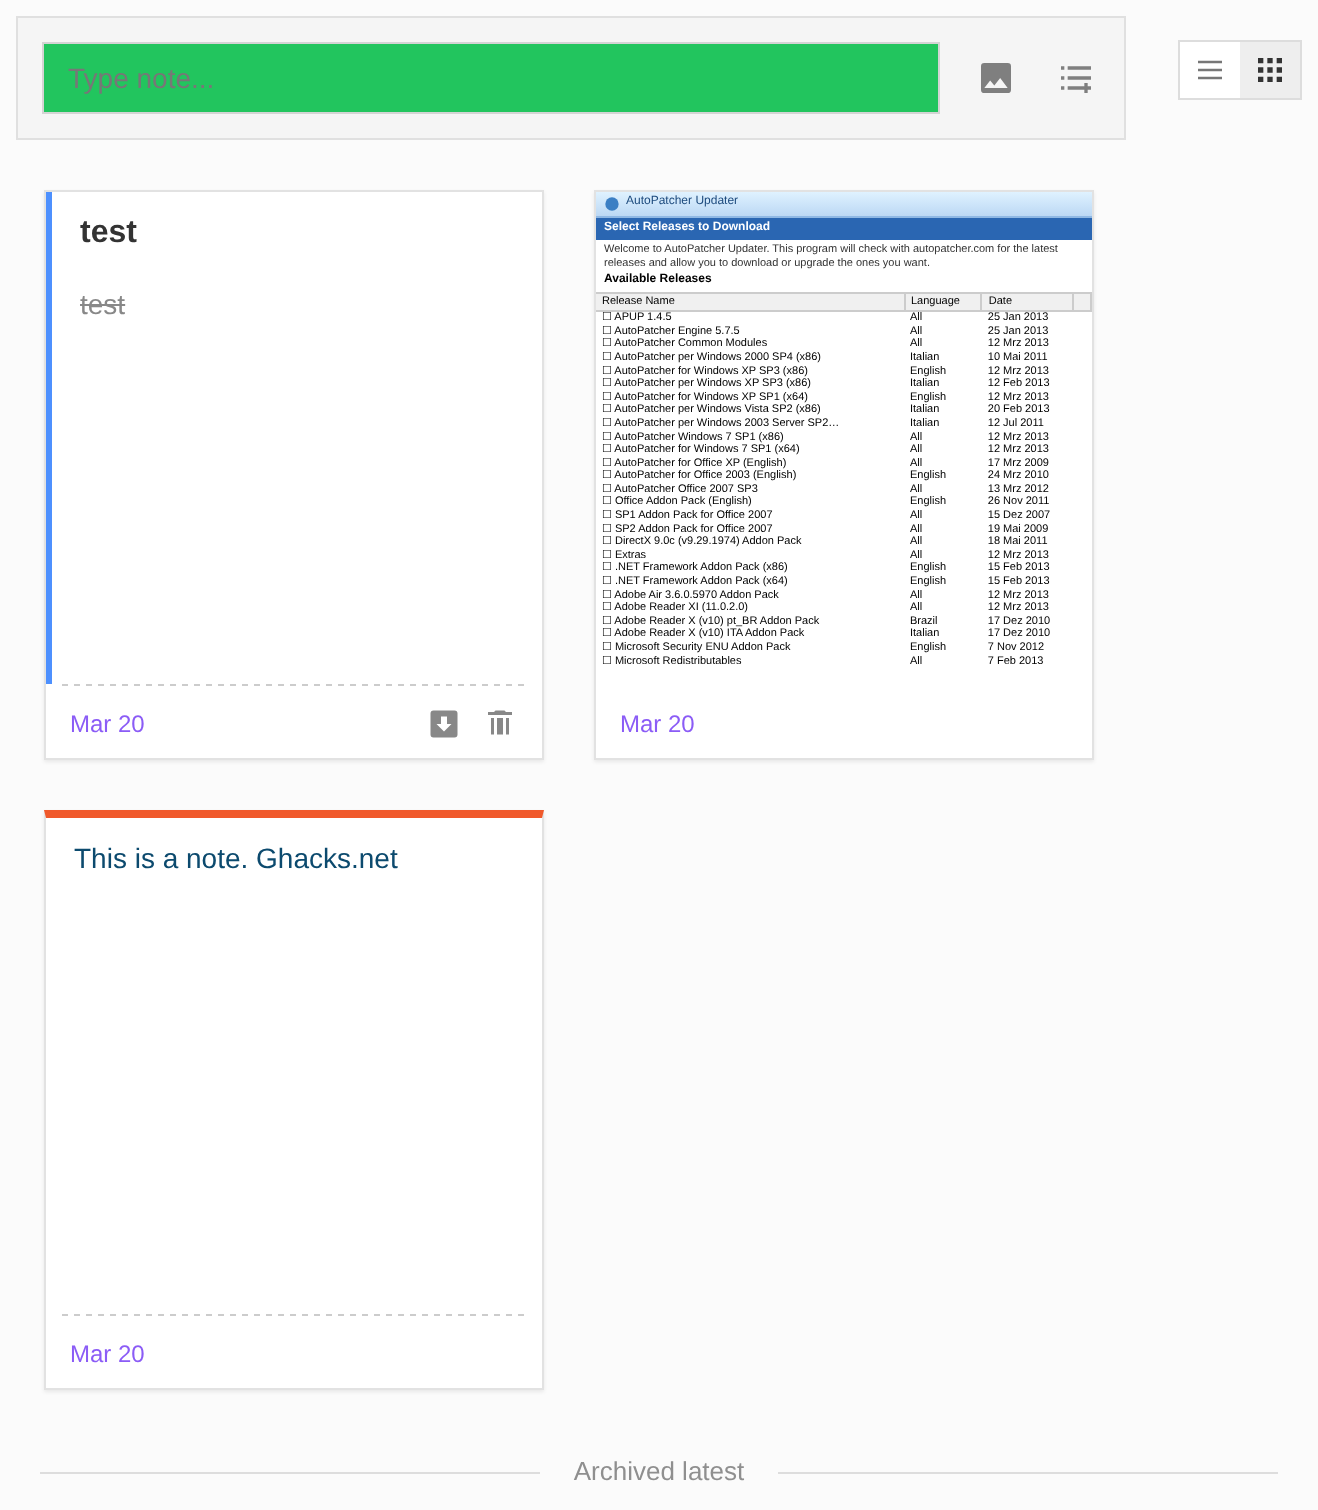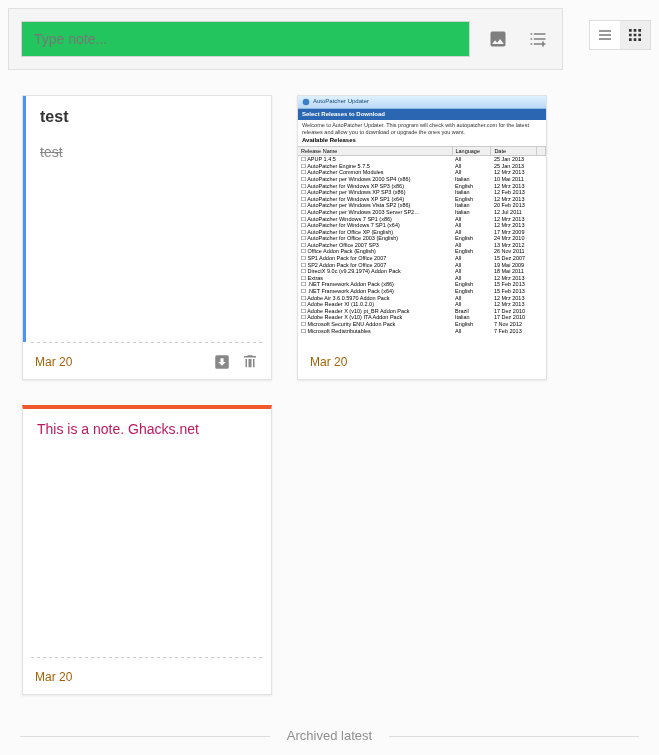--- a/index.html
+++ b/index.html
@@ -107,21 +107,21 @@
   .card .sep {
     height: 1px;
     margin: 0 8px;
     background: repeating-linear-gradient(to right,#ccc 0 3px,transparent 3px 6px);
   }
   .card .footer {
     display: flex;
     align-items: center;
     padding: 8px 12px;
     height: 36px;
-    color: #a16207;
+    color: #8b5cf6;
     font-size: 12px;
     border-top: 1px solid transparent;
   }
   .footer .spacer { flex: 1; }
   .footer .foot-icon { margin-left: 10px; color: #888; display:flex; }
 
   
   .shot {
     width: 100%;
     height: calc(100% - 36px);
@@ -408,21 +408,21 @@
           </tbody>
       </table>
     </div>
     <div class="footer">
       <span>Mar 20</span>
     </div>
   </div>
 
   <div class="card tall note3">
     <div class="body">
-      <div class="line" style="color:#be185d">This is a note. Ghacks.net</div>
+      <div class="line" style="color:#0c4a6e">This is a note. Ghacks.net</div>
     </div>
     <div class="sep"></div>
     <div class="footer">
       <span>Mar 20</span>
     </div>
   </div>
 
 </div>
 
 <div class="archived">

